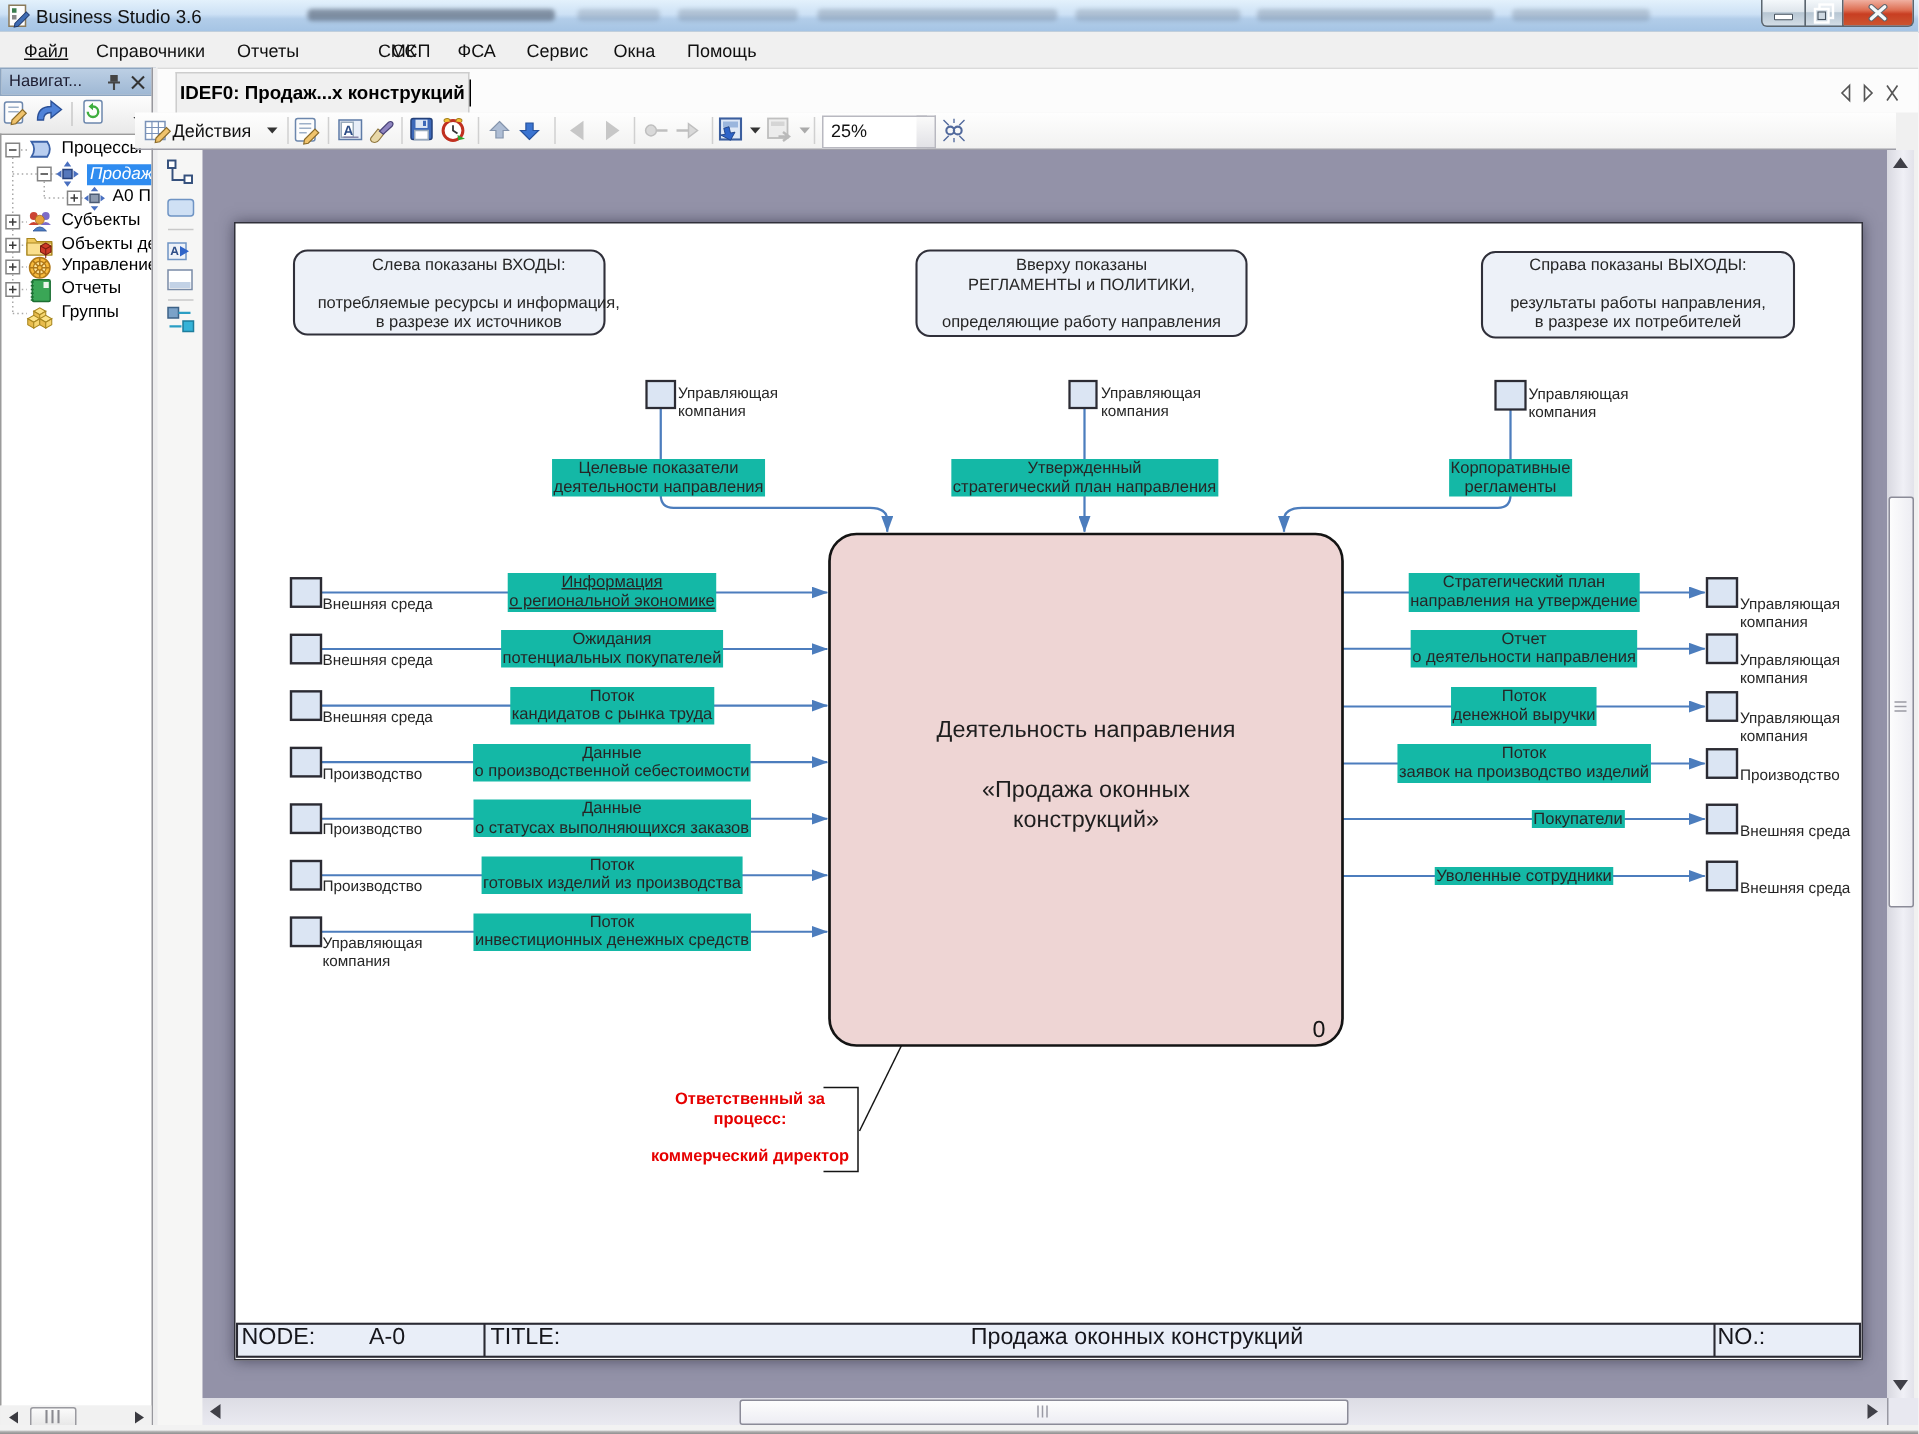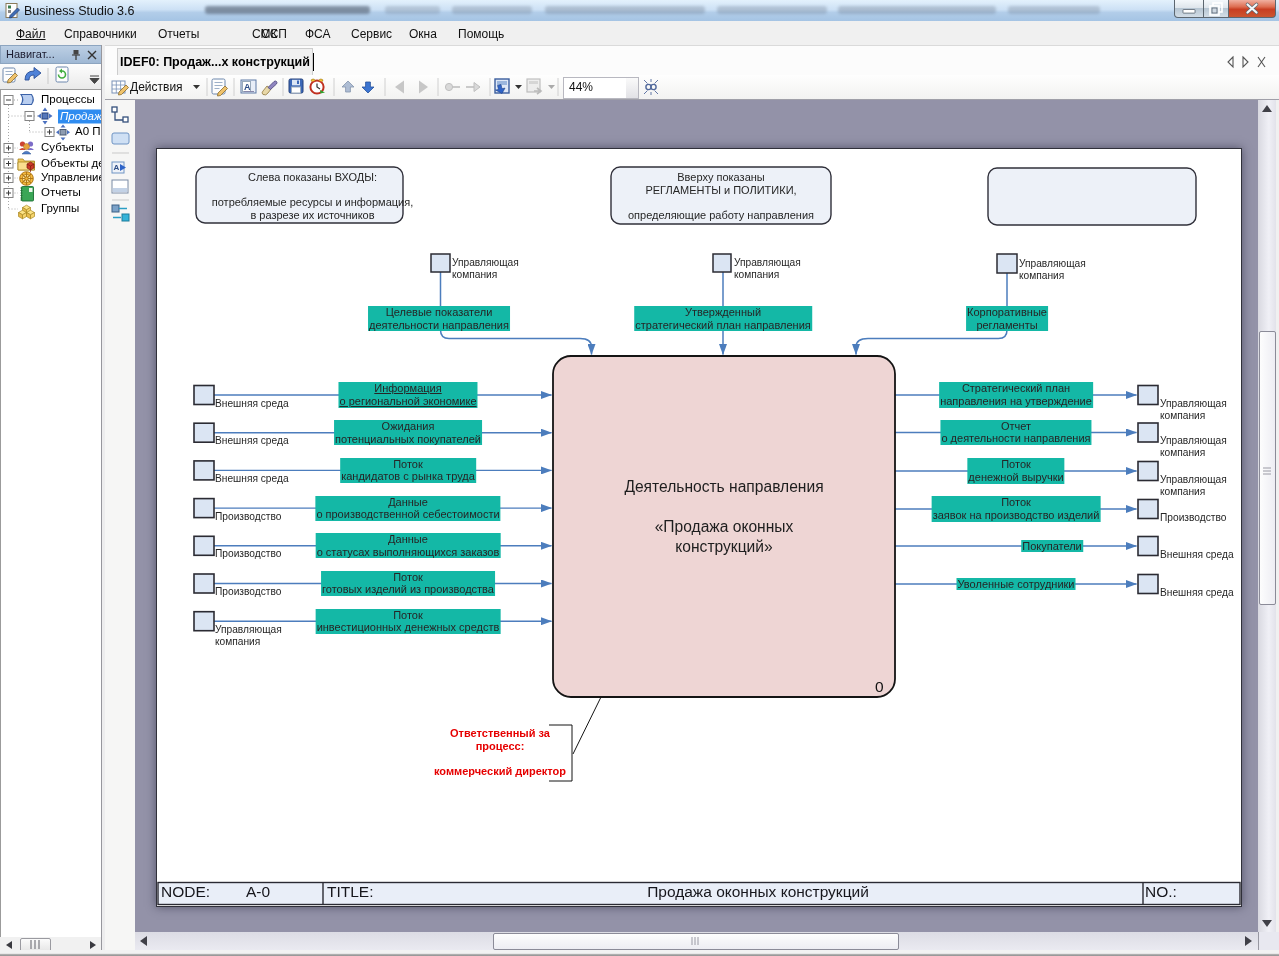--- a/index.html
+++ b/index.html
@@ -19,21 +19,21 @@
 .menuitem{top:27px;font-size:12px;color:#101010;}
 
 #dockhead{left:0;top:45px;width:104px;height:19px;background:linear-gradient(#bccfe4,#9fb8d4);border:1px solid #8da5c0;box-sizing:border-box;font-size:11px;color:#1c1c30;}
 #docktools{left:0;top:64px;width:102px;height:25px;background:linear-gradient(#fdfdfd,#e9e9e9);}
 #tree{left:0;top:89px;width:101px;height:848px;background:#fff;border-left:1px solid #9b9b9b;border-top:1px solid #9b9b9b;box-sizing:border-box;overflow:hidden;}
 #splitter{left:101px;top:45px;width:4px;height:905px;background:#ededee;border-left:1px solid #97979d;}
 #treescroll{left:1px;top:937px;width:100px;height:15px;background:#f1f1f1;}
 
 #tabstrip{left:105px;top:45px;width:1174px;height:30px;background:#fcfcfc;border-top:1px solid #dadada;box-sizing:border-box;}
 #tab{left:12px;top:2px;width:196px;height:28px;background:#f0f0f0;border:1px solid #cdcdcd;border-bottom:none;box-sizing:border-box;font-weight:bold;font-size:12.5px;color:#000;text-align:center;line-height:26px;white-space:nowrap;}
-#toolbar{left:105px;top:75px;width:1174px;height:25px;background:linear-gradient(#fefefe,#f2f2f1);border-bottom:1px solid #9f9fa8;box-sizing:border-box;}
+#toolbar{left:90px;top:75px;width:1174px;height:25px;background:linear-gradient(#fefefe,#f2f2f1);border-bottom:1px solid #9f9fa8;box-sizing:border-box;}
 #iconstrip{left:105px;top:100px;width:30px;height:850px;background:#f6f6f5;}
 #canvas{left:135px;top:100px;width:1123px;height:832px;background:#9392a8;overflow:hidden;}
 #vscroll{left:1258px;top:100px;width:18px;height:832px;background:linear-gradient(90deg,#d8d8e0,#f0f0f6 60%,#e2e2ea);}
 #hscroll{left:135px;top:932px;width:1123px;height:18px;background:linear-gradient(#dcdce4,#eaeaf1);}
 #corner{left:1258px;top:932px;width:21px;height:18px;background:#e8e8f0;border-left:1px solid #9898a2;box-sizing:border-box;}
 #bottomstrip{left:0;top:950px;width:1279px;height:6px;background:linear-gradient(#f2f2f2 55%,#aeaeae 75%,#8f8f8f);}
 
 #page{left:156px;top:148px;width:1084px;height:757px;background:#fff;border:1px solid #30303a;box-sizing:content-box;box-shadow:0 0 9px rgba(30,30,50,.55);}
 #pagesvg{left:0;top:0;}
 .dlabel{position:absolute;transform:translateX(-50%);background:#14b8a6;font-size:11px;line-height:12.6px;text-align:center;white-space:nowrap;color:#262626;padding:0 1px;}
@@ -299,21 +299,21 @@
 <path d="M515 10 l7 0 l-3.5 4 z" fill="#333"></path>
 <g transform="translate(527,4)" opacity=".55">
           <rect x="0" y="0" width="13" height="13" fill="#e4e4e4" stroke="#909090" stroke-width="1.2"></rect>
           <rect x="2" y="2" width="9" height="3" fill="#b8b8b8"></rect>
           <path d="M7 12 h6 m-3 -3 l4 3 l-4 3" stroke="#8a8a8a" stroke-width="1.6" fill="none"></path>
         </g>
 <path d="M548 10 l7 0 l-3.5 4 z" fill="#aaa"></path>
 <line x1="558" y1="3" x2="558" y2="21" stroke="#d0d0d0"></line>
 </g>
 </svg>
-<div class="abs" style="left:458px;top:2px;width:63px;height:20px;background:#fff;border:1px solid #b8b8c0;font-size:12px;line-height:19px;padding-left:5px;color:#111;">44%</div>
+<div class="abs" style="left:458px;top:2px;width:63px;height:20px;background:#fff;border:1px solid #b8b8c0;font-size:12px;line-height:19px;padding-left:5px;color:#111;">25%</div>
 <div class="abs" style="left:521px;top:2px;width:12px;height:20px;background:linear-gradient(#fafafa,#e2e2e6);border:1px solid #b8b8c0;border-left:none;"></div>
 <svg class="abs" style="left:538px;top:4px;" width="16" height="16" viewBox="0 0 16 16">
       <g stroke="#51699c" fill="none">
         <path d="M1 1 l3.5 3.5 M15 1 l-3.5 3.5 M1 15 l3.5 -3.5 M15 15 l-3.5 -3.5 M8 0 v3 M8 13 v3" stroke-width=".9"></path>
         <circle cx="5.5" cy="8" r="2.6" stroke-width="1.4"></circle>
         <circle cx="10.5" cy="8" r="2.6" stroke-width="1.4"></circle>
       </g>
     </svg>
 </div>
 <div id="iconstrip" class="abs">
@@ -436,20 +436,24 @@
 </svg>
 
 <div class="ntext" style="left:40px;top:21.5px;width:231px;line-height:12.8px;">Слева показаны ВХОДЫ:
 
 потребляемые ресурсы и информация,
 в разрезе их источников</div>
 <div class="ntext" style="left:455px;top:22px;width:218px;line-height:12.8px;">Вверху показаны
 РЕГЛАМЕНТЫ и ПОЛИТИКИ,
 
 определяющие работу направления</div>
+<div class="ntext" style="left:832px;top:21.5px;width:206px;line-height:12.8px;">Справа показаны ВЫХОДЫ:
+
+результаты работы направления,
+в разрезе их потребителей</div>
 
 <div class="ntext" style="left:416px;top:328px;width:302px;font-size:15.6px;line-height:20px;color:#1e1e1e;">Деятельность направления
 
 «Продажа оконных
 конструкций»</div>
 <div class="abs" style="left:718px;top:529px;font-size:15.5px;color:#141414;">0</div>
 
 <div class="slabel" style="left:295px;top:108px;">Управляющая<br>компания</div>
 <div class="slabel" style="left:577px;top:108px;">Управляющая<br>компания</div>
 <div class="slabel" style="left:862px;top:109px;">Управляющая<br>компания</div>

